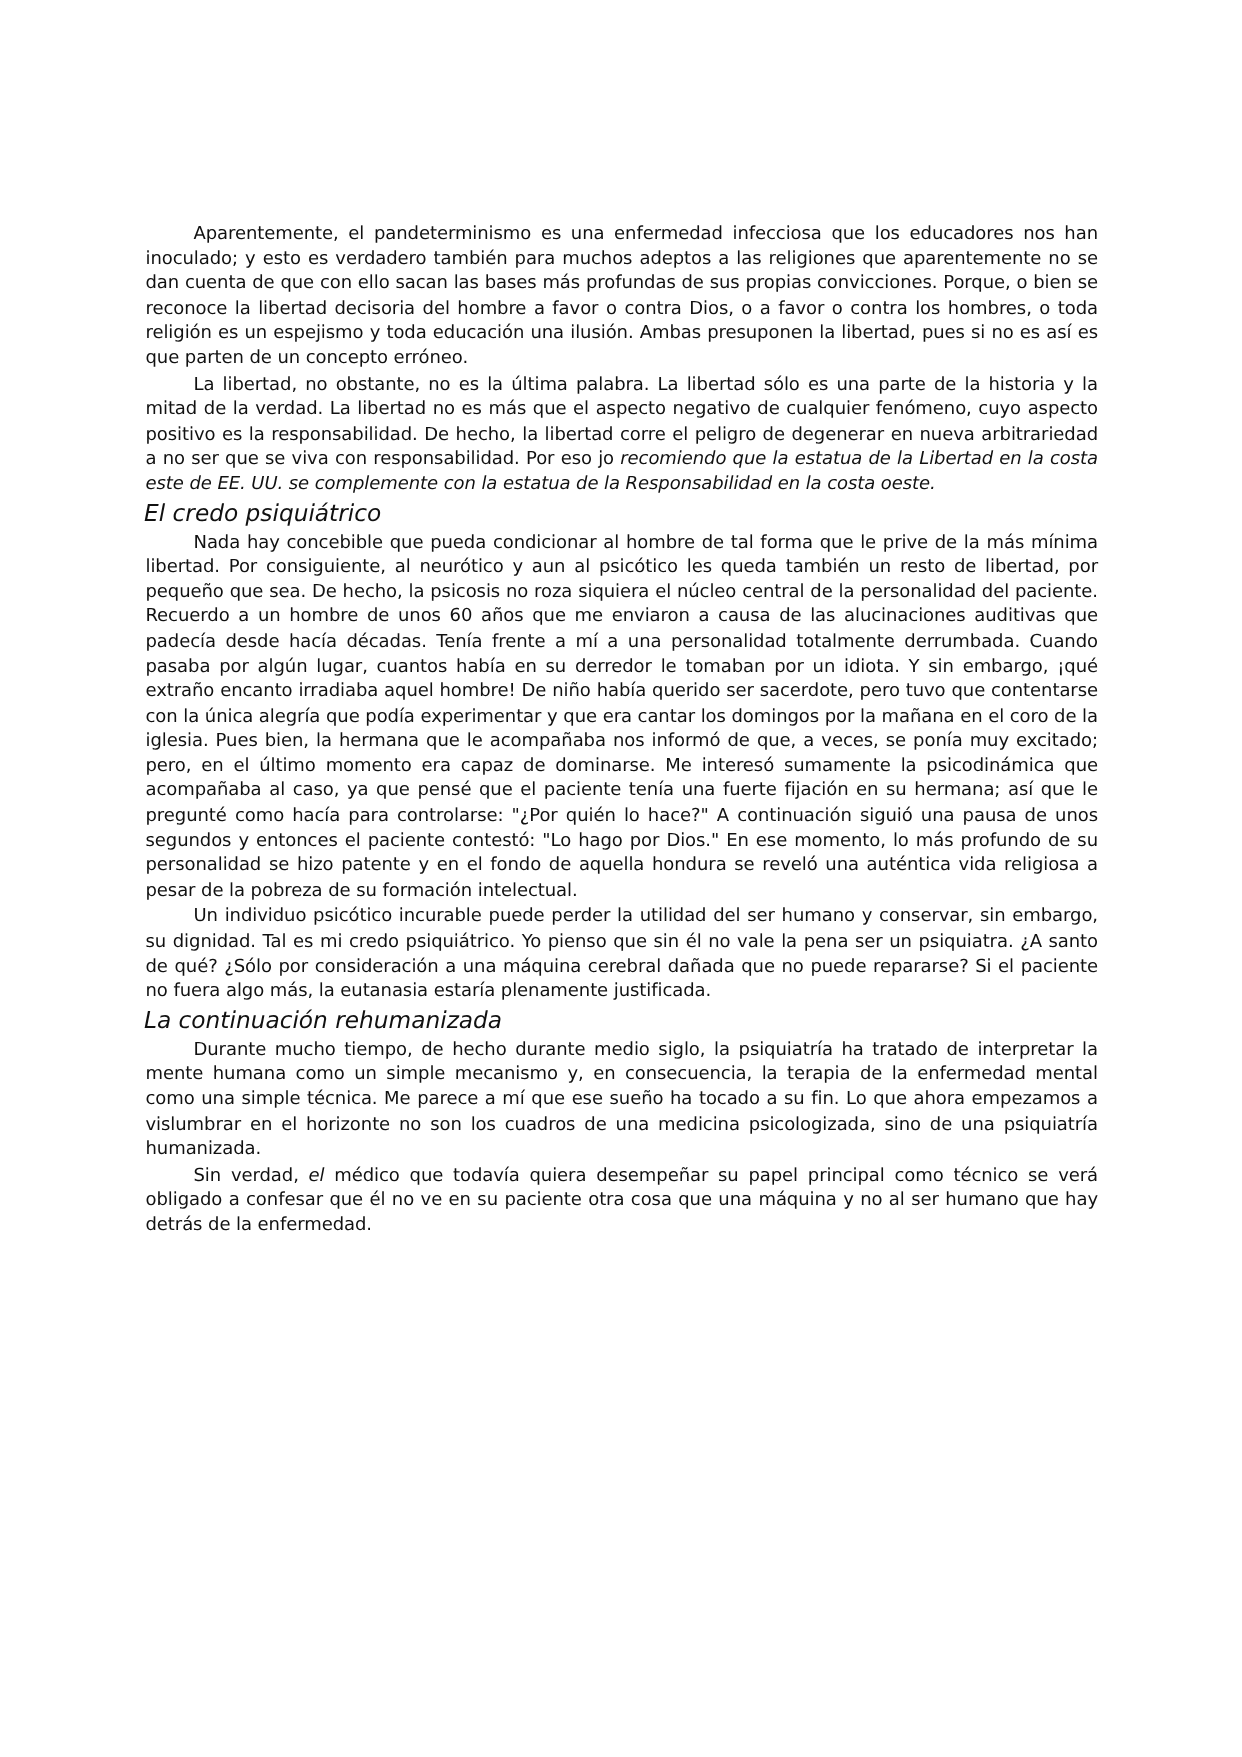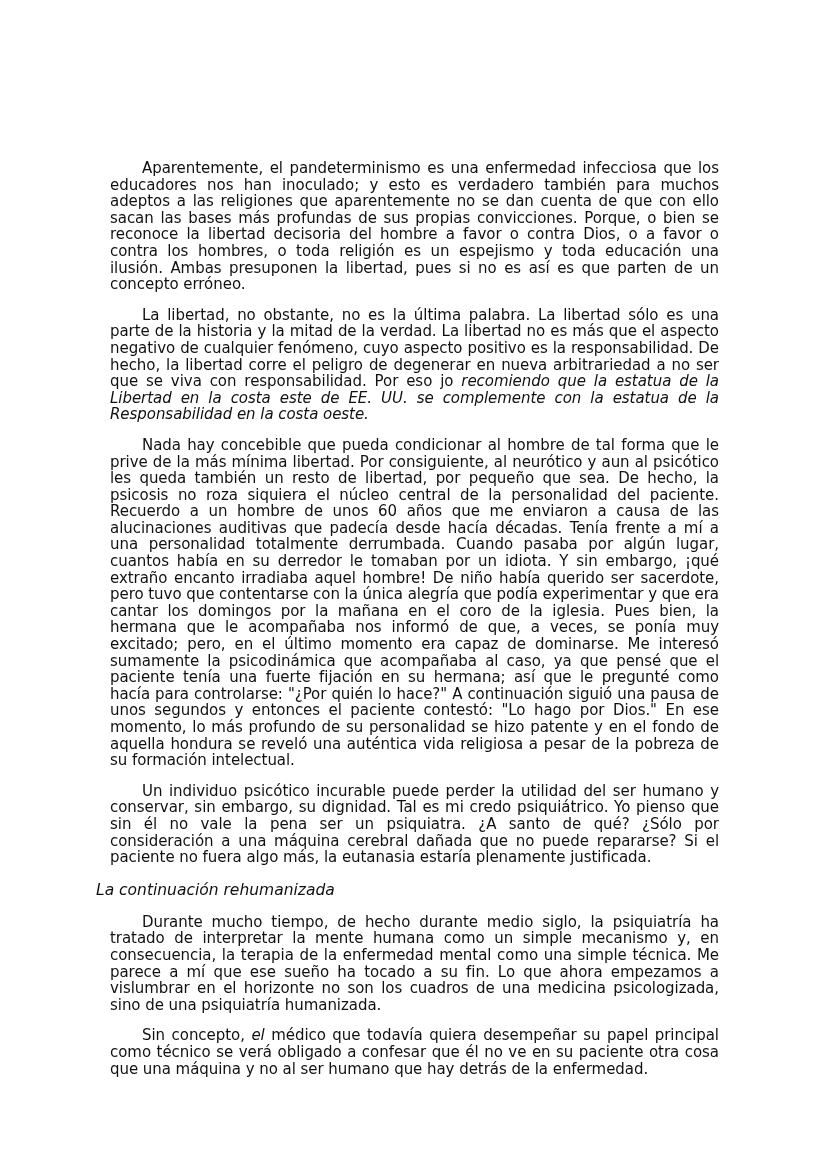--- a/index.html
+++ b/index.html
@@ -15,22 +15,22 @@
       font-family: "DejaVu Sans", sans-serif;
       color: #111111;
     }
     .page {
       position: absolute;
       left: 96px;
       top: 146px;
       width: 637px;
     }
     p.body {
-      margin: 14px;
-      font-size: 15px;
+      margin: 1px;
+      font-size: 12px;
       line-height: 16.6px;
       text-align: justify;
       text-indent: 32px;
       letter-spacing: -0.05px;
     }
     em { font-style: italic; }
     h2.section {
       margin: 0;
       font-weight: normal;
       font-style: italic;
@@ -43,24 +43,25 @@
   </style>
 </head>
 <body>
 
 <div class="page">
 
   <p class="body s1">Aparentemente, el pandeterminismo es una enfermedad infecciosa que los educadores nos han inoculado; y esto es verdadero también para muchos adeptos a las religiones que aparentemente no se dan cuenta de que con ello sacan las bases más profundas de sus propias convicciones. Porque, o bien se reconoce la libertad decisoria del hombre a favor o contra Dios, o a favor o contra los hombres, o toda religión es un espejismo y toda educación una ilusión. Ambas presuponen la libertad, pues si no es así es que parten de un concepto erróneo.</p>
 
   <p class="body"><span>La libertad, no obstante, no es la última palabra. La libertad sólo es una parte de la historia y la mitad de la verdad. La libertad no es más que el aspecto negativo de cualquier fenómeno, cuyo aspecto positivo es la responsabilidad. De hecho, la libertad corre el peligro de degenerar en nueva arbitrariedad a no ser que se viva con responsabilidad. Por eso jo </span><em>recomiendo que la estatua de la Libertad en la costa este de EE. UU. se complemente con la estatua de la Responsabilidad en la costa oeste.</em></p>
 
+  <h2 class="section h-credo">El credo psiquiátrico</h2>
 
   <p class="body">Nada hay concebible que pueda condicionar al hombre de tal forma que le prive de la más mínima libertad. Por consiguiente, al neurótico y aun al psicótico les queda también un resto de libertad, por pequeño que sea. De hecho, la psicosis no roza siquiera el núcleo central de la personalidad del paciente. Recuerdo a un hombre de unos 60 años que me enviaron a causa de las alucinaciones auditivas que padecía desde hacía décadas. Tenía frente a mí a una personalidad totalmente derrumbada. Cuando pasaba por algún lugar, cuantos había en su derredor le tomaban por un idiota. Y sin embargo, ¡qué extraño encanto irradiaba aquel hombre! De niño había querido ser sacerdote, pero tuvo que contentarse con la única alegría que podía experimentar y que era cantar los domingos por la mañana en el coro de la iglesia. Pues bien, la hermana que le acompañaba nos informó de que, a veces, se ponía muy excitado; pero, en el último momento era capaz de dominarse. Me interesó sumamente la psicodinámica que acompañaba al caso, ya que pensé que el paciente tenía una fuerte fijación en su hermana; así que le pregunté como hacía para controlarse: "¿Por quién lo hace?" A continuación siguió una pausa de unos segundos y entonces el paciente contestó: "Lo hago por Dios." En ese momento, lo más profundo de su personalidad se hizo patente y en el fondo de aquella hondura se reveló una auténtica vida religiosa a pesar de la pobreza de su formación intelectual.</p>
 
   <p class="body">Un individuo psicótico incurable puede perder la utilidad del ser humano y conservar, sin embargo, su dignidad. Tal es mi credo psiquiátrico. Yo pienso que sin él no vale la pena ser un psiquiatra. ¿A santo de qué? ¿Sólo por consideración a una máquina cerebral dañada que no puede repararse? Si el paciente no fuera algo más, la eutanasia estaría plenamente justificada.</p>
 
   <h2 class="section h-rehum">La continuación rehumanizada</h2>
 
   <p class="body">Durante mucho tiempo, de hecho durante medio siglo, la psiquiatría ha tratado de interpretar la mente humana como un simple mecanismo y, en consecuencia, la terapia de la enfermedad mental como una simple técnica. Me parece a mí que ese sueño ha tocado a su fin. Lo que ahora empezamos a vislumbrar en el horizonte no son los cuadros de una medicina psicologizada, sino de una psiquiatría humanizada.</p>
 
-  <p class="body"><span>Sin concepto, </span><em>el</em><span> médico que todavía quiera desempeñar su papel principal como técnico se verá obligado a confesar que él no ve en su paciente otra cosa que una máquina y no al ser humano que hay detrás de la enfermedad.</span></p>
+  <p class="body"><span>Sin verdad, </span><em>el</em><span> médico que todavía quiera desempeñar su papel principal como técnico se verá obligado a confesar que él no ve en su paciente otra cosa que una máquina y no al ser humano que hay detrás de la enfermedad.</span></p>
 
 </div>
 
 </body></html>

